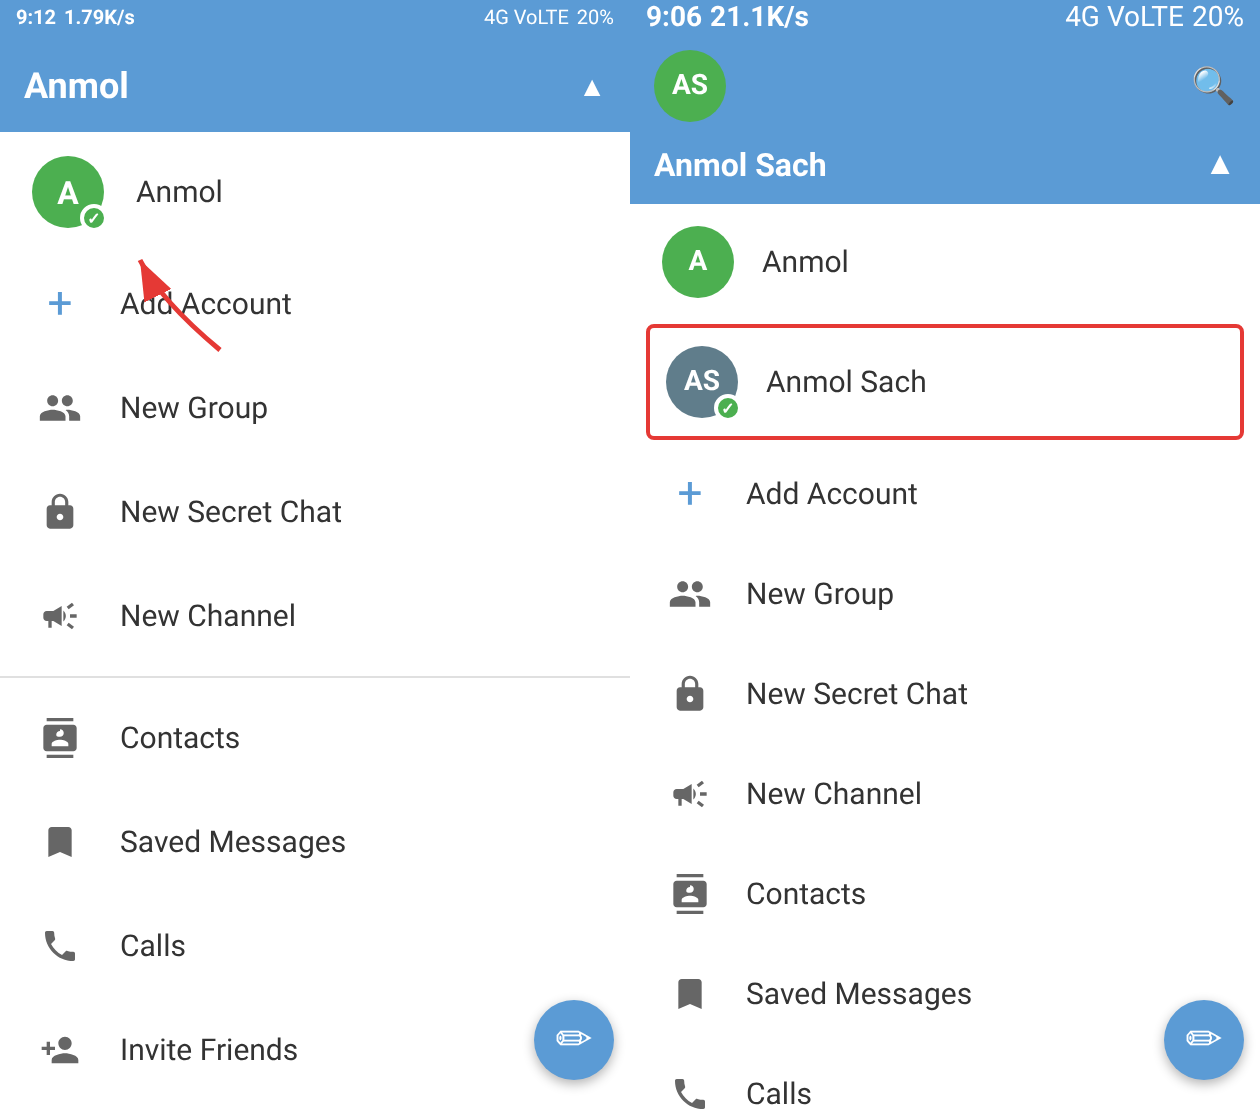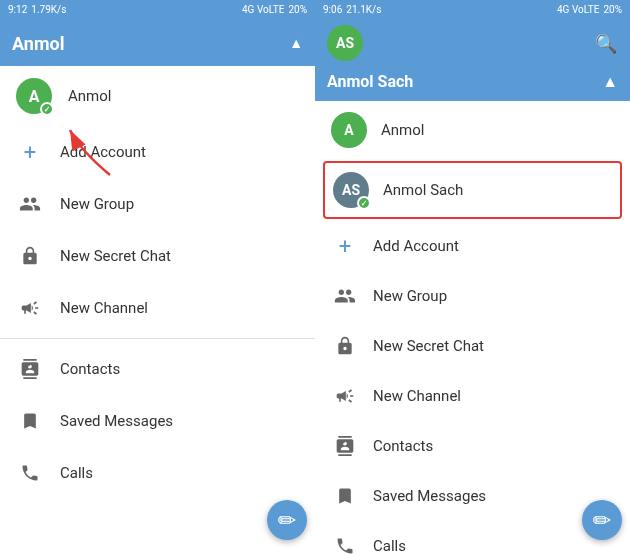--- a/index.html
+++ b/index.html
@@ -175,21 +175,21 @@
       font-weight: bold;
     }
 
     .right-status-bar {
       background: #5b9bd5;
       display: flex;
       justify-content: space-between;
       align-items: center;
       padding: 2px 8px;
       height: 18px;
-      font-size: 10px;
+      font-size: 14px;
       color: #fff;
     }
 
     .account-section {
       background: #5b9bd5;
       padding: 6px 12px 10px 12px;
     }
 
     .account-name {
       color: #fff;
@@ -270,21 +270,21 @@
       align-items: center;
       justify-content: center;
       color: #fff;
       font-size: 22px;
       box-shadow: 0 2px 6px rgba(0,0,0,0.3);
       cursor: pointer;
       z-index: 5;
     }
 
     
-    .status-left { display: flex; align-items: flex-end; gap: 4px; }
+    .status-left { display: flex; align-items: flex-end; gap: 4px; font-weight: bold; }
     .status-right { display: flex; align-items: center; gap: 4px; }
 
     
     .arrow-svg {
       position: absolute;
       left: 50px;
       top: 120px;
       z-index: 20;
       pointer-events: none;
     }
@@ -374,20 +374,28 @@
 
     <div class="menu-item">
       <div class="menu-item-icon">
         <svg width="20" height="20" viewBox="0 0 24 24" fill="#666">
             <path d="M6.62 10.79c1.44 2.83 3.76 5.14 6.59 6.59l2.2-2.2c.27-.27.67-.36 1.02-.24 1.12.37 2.33.57 3.57.57.55 0 1 .45 1 1V20c0 .55-.45 1-1 1-9.39 0-17-7.61-17-17 0-.55.45-1 1-1h3.5c.55 0 1 .45 1 1 0 1.25.2 2.45.57 3.57.11.35.03.74-.25 1.02l-2.2 2.2z"></path>
           </svg>
       </div>
       <span class="menu-item-label">Calls</span>
     </div>
 
+    <div class="menu-item">
+      <div class="menu-item-icon">
+        <svg width="20" height="20" viewBox="0 0 24 24" fill="#666">
+            <path d="M15 12c2.21 0 4-1.79 4-4s-1.79-4-4-4-4 1.79-4 4 1.79 4 4 4zm-9-2V7H4v3H1v2h3v3h2v-3h3v-2H6zm9 4c-2.67 0-8 1.34-8 4v2h16v-2c0-2.66-5.33-4-8-4z"></path>
+          </svg>
+      </div>
+      <span class="menu-item-label">Invite Friends</span>
+    </div>
 
     <div class="menu-item">
       
       
     </div>
 
   </div>
 
   <svg class="arrow-svg" width="80" height="60">
     <defs>

